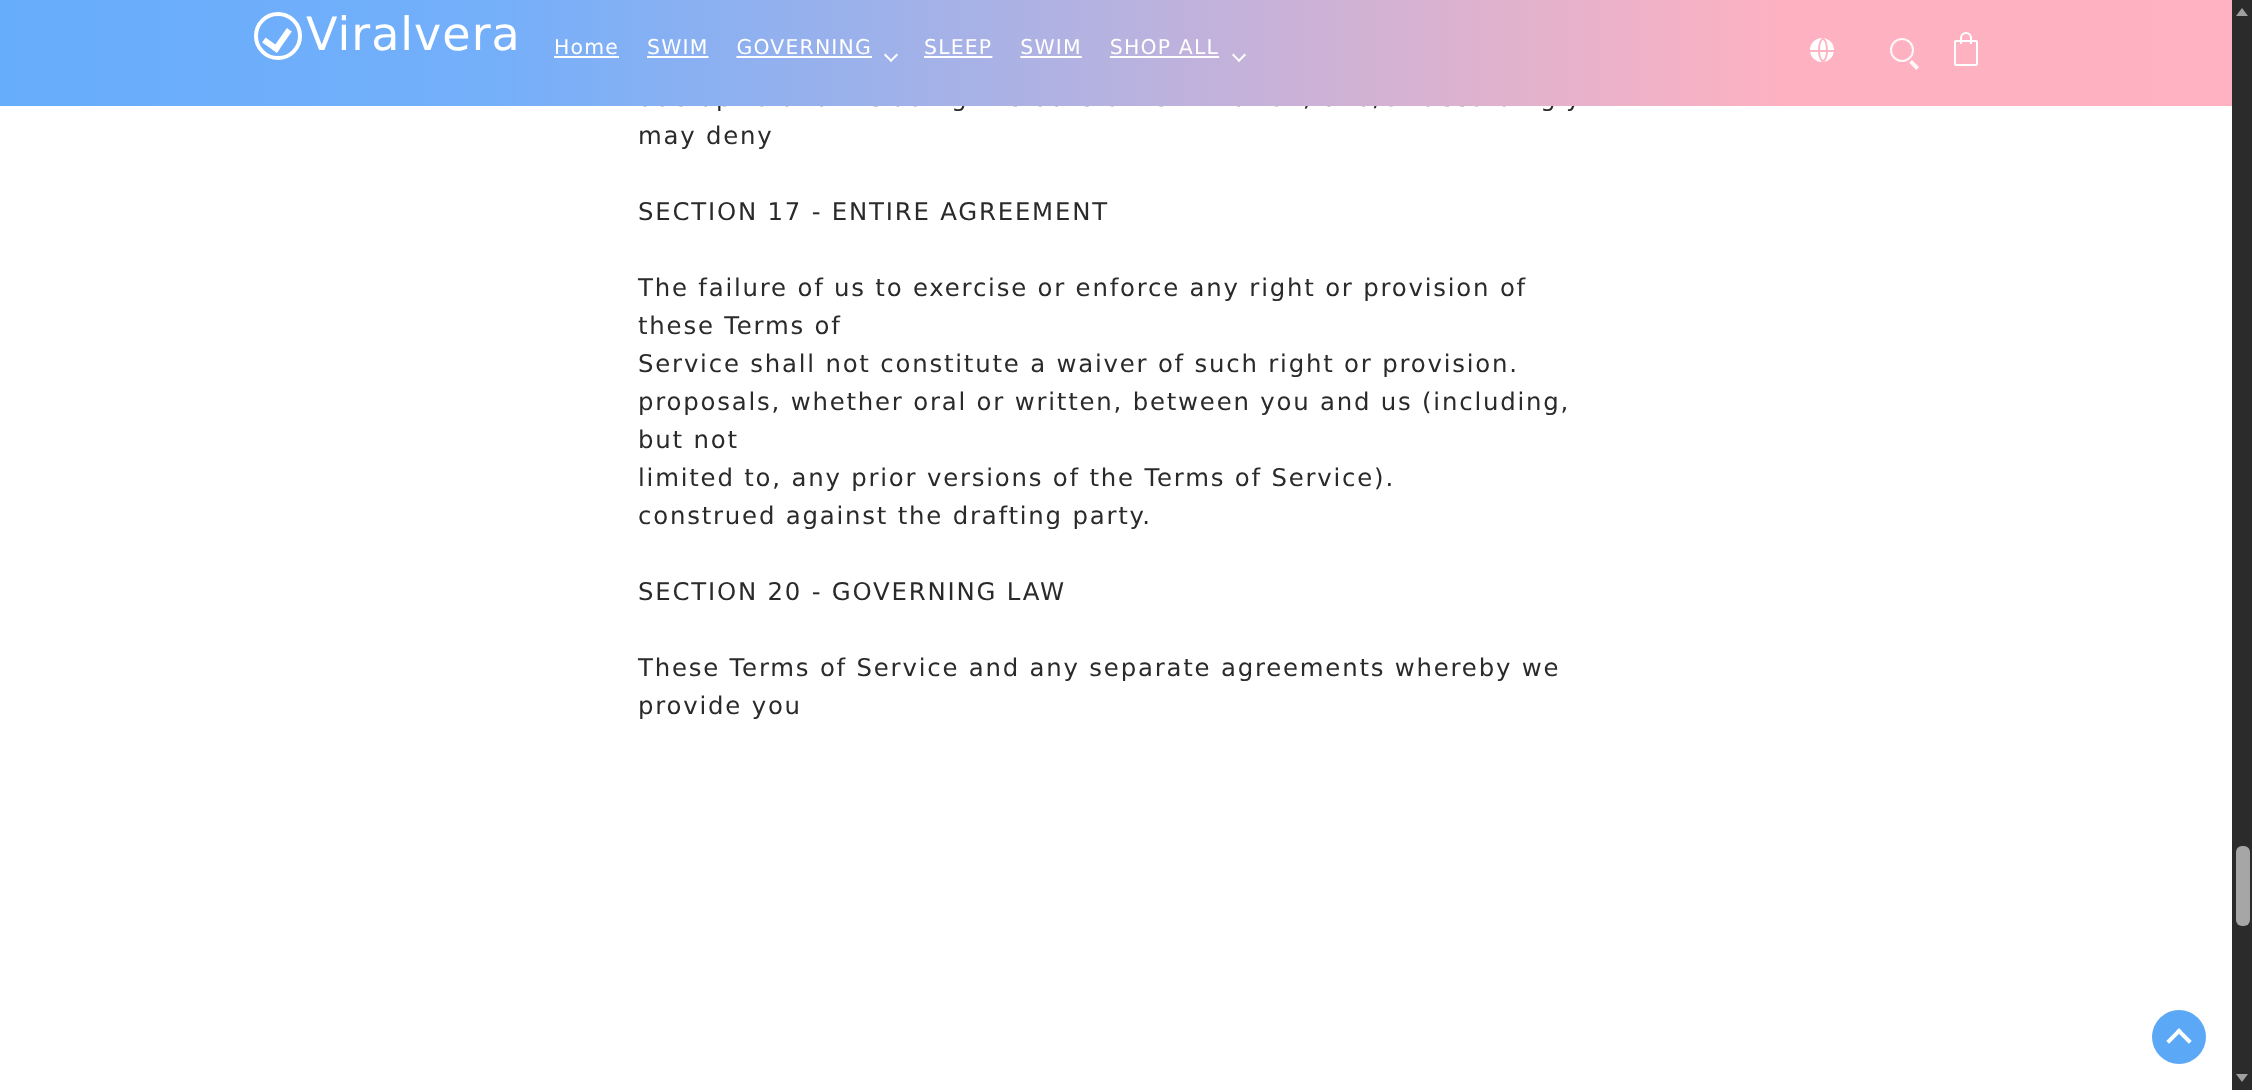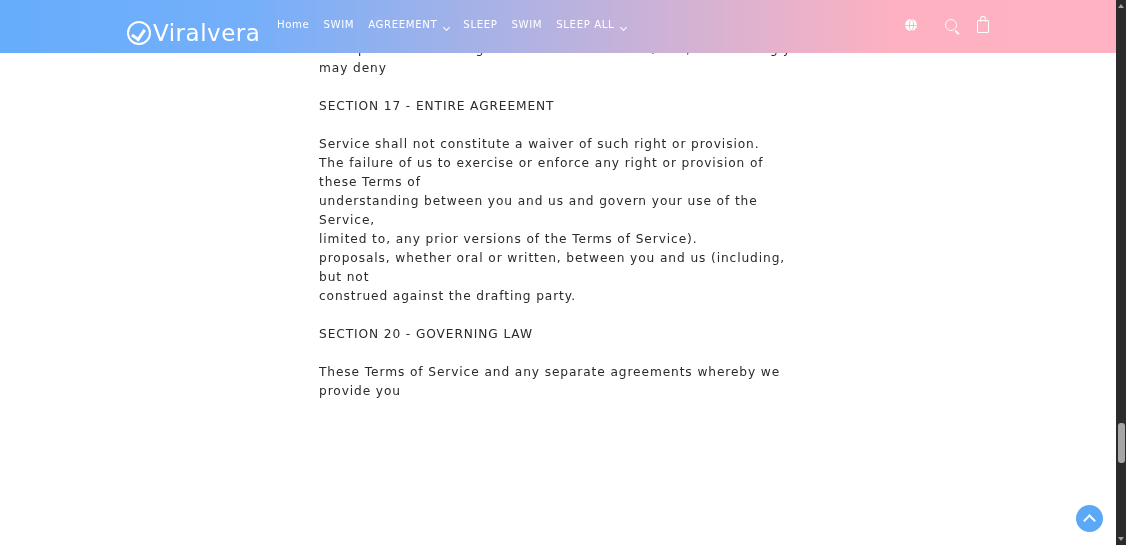--- a/index.html
+++ b/index.html
@@ -2,26 +2,26 @@
 <html><head>
 <meta charset="utf-8">
 <style>
   html,body{margin:0;padding:0;}
   body{width:1126px;height:545px;overflow:hidden;position:relative;background:#fff;font-family:"DejaVu Sans","Liberation Sans",sans-serif;}
   .page{position:absolute;left:0;top:0;width:1116px;height:545px;overflow:hidden;background:#fff;}
   .content{position:absolute;left:319px;top:40px;width:480px;font-size:12.2px;letter-spacing:0.9px;line-height:19px;color:#2a2a2a;}
   .content p{margin:0;}
   .content .gap{height:19px;}
   .header{position:absolute;left:0;top:0;width:1116px;height:53px;background:linear-gradient(90deg,#66adfb 0%,#74affa 22%,#b2b2e2 48%,#e2b2cd 68%,#fdb1c1 80%,#ffb2c2 100%);z-index:5;}
-  .logo{position:absolute;left:127px;top:19px;height:27px;display:flex;align-items:center;color:#fff;justify-content:center;}
+  .logo{position:absolute;left:127px;top:4px;height:27px;display:flex;align-items:center;color:#fff;justify-content:center;}
   .logo-mark{width:20px;height:20px;border:2.5px solid #fff;border-radius:50%;position:relative;margin-right:2px;}
   .logo-mark:after{content:"";position:absolute;left:5px;top:4px;width:6px;height:10px;border-right:3px solid #fff;border-bottom:3px solid #fff;transform:rotate(35deg);}
   .logo-text{font-family:"DejaVu Sans",sans-serif;font-size:23px;letter-spacing:0.5px;color:#fff;}
   .nav{position:absolute;left:277px;top:19px;display:flex;gap:0;color:#fff;font-size:10.2px;letter-spacing:0.6px;}
-  .nav-item{display:flex;align-items:flex-end;margin-right:14px;white-space:nowrap;cursor:pointer;}
+  .nav-item{display:flex;align-items:flex-end;margin-right:14px;white-space:nowrap;cursor:pointer;text-decoration:underline;}
   .nav-item .chev{display:inline-block;width:4px;height:4px;border-right:1px solid #fff;border-bottom:1px solid #fff;transform:rotate(45deg);margin-left:7px;margin-top:-3px;}
   .icons{position:absolute;top:17px;left:905px;display:flex;align-items:center;}
   .icon{display:inline-block;position:relative;cursor:pointer;}
   .globe{width:12px;height:12px;border-radius:50%;background:#fff;position:relative;}
   .globe:before{content:"";position:absolute;left:3.5px;top:0;width:3px;height:10px;border:1px solid #ffb2c2;border-radius:50%;}
   .globe:after{content:"";position:absolute;left:0;top:5.5px;width:12px;height:1px;background:#ffb2c2;}
   .search{margin-left:28px;width:10px;height:10px;border:1.5px solid #fff;border-radius:50%;opacity:0.9;}
   .search:after{content:"";position:absolute;left:10px;top:10px;width:5px;height:1.5px;background:#fff;transform:rotate(45deg);transform-origin:0 0;}
   .bag{margin-left:20px;width:10px;height:11px;border:1.5px solid #fff;border-radius:1px;margin-top:3px;}
   .bag:before{content:"";position:absolute;left:2px;top:-5px;width:4px;height:5px;border:1.5px solid #fff;border-bottom:none;border-radius:3px 3px 0 0;}
@@ -35,56 +35,55 @@
 </style>
 </head>
 <body>
 
 <div class="page">
   <div class="content" id="content">
       <p>due up to and including the date of termination; and/or accordingly may deny</p>
       <p class="gap"></p>
       <p>SECTION 17 - ENTIRE AGREEMENT</p>
       <p class="gap"></p>
+      <p>The failure of us to exercise or enforce any right or provision of these Terms of</p>
       <p>Service shall not constitute a waiver of such right or provision.</p>
-      <p>The failure of us to exercise or enforce any right or provision of these Terms of</p>
-      <p>understanding between you and us and govern your use of the Service,</p>
+      <p>proposals, whether oral or written, between you and us (including, but not</p>
       <p>limited to, any prior versions of the Terms of Service).</p>
-      <p>proposals, whether oral or written, between you and us (including, but not</p>
       <p>construed against the drafting party.</p>
       <p class="gap"></p>
       <p>SECTION 20 - GOVERNING LAW</p>
       <p class="gap"></p>
       <p>These Terms of Service and any separate agreements whereby we provide you</p>
     </div>
 
   <div class="header">
     <div class="logo">
       <span class="logo-mark"></span>
       <span class="logo-text">Viralvera</span>
     </div>
     <div class="nav">
       <div class="nav-item">
           <span>Home</span>
         </div>
       <div class="nav-item">
           <span>SWIM</span>
         </div>
       <div class="nav-item">
-          <span>AGREEMENT</span>
+          <span>GOVERNING</span>
           <span class="chev"></span>
         </div>
       <div class="nav-item">
           <span>SLEEP</span>
         </div>
       <div class="nav-item">
           <span>SWIM</span>
         </div>
       <div class="nav-item">
-          <span>SLEEP ALL</span>
+          <span>SHOP ALL</span>
           <span class="chev"></span>
         </div>
     </div>
     <div class="icons">
       <span class="icon globe"></span>
       <span class="icon search"></span>
       <span class="icon bag"></span>
     </div>
   </div>
 

